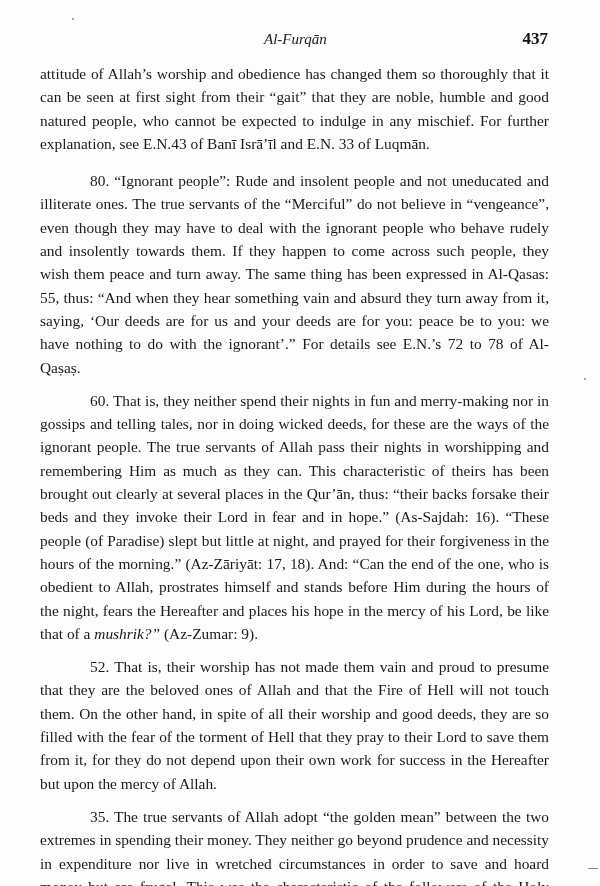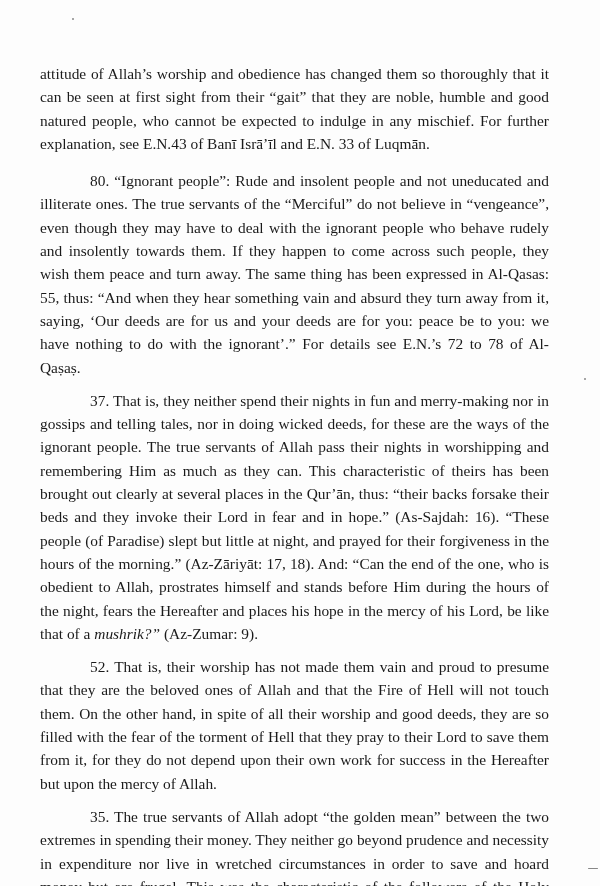--- a/index.html
+++ b/index.html
@@ -12,33 +12,37 @@
     .para { margin: 0; }
     .para.note { text-indent: 50px; margin-top: 10px; }
     .para.note.first { margin-top: 14px; }
     em { }
     .speck { position: absolute; width: 2px; height: 2px; background: #888; border-radius: 1px; }
   </style>
 </head>
 <body>
 
 <div class="page">
+  <div class="header">
+    <span class="running-title">Al-Furqān</span>
+    <span class="page-number">437</span>
+  </div>
 
   <div class="body">
     <div class="para">
       <span>attitude of Allah’s worship and obedience has changed them so thoroughly that it can be seen at first sight from their “gait” that they are noble, humble and good natured people, who cannot be expected to indulge in any mischief. For further explanation, see E.N.43 of Banī Isrā’īl and E.N. 33 of Luqmān.</span>
     </div>
 
     <div class="para note first">
       <span>80.</span>
       <span>“Ignorant people”: Rude and insolent people and not uneducated and illiterate ones. The true servants of the “Merciful” do not believe in “vengeance”, even though they may have to deal with the ignorant people who behave rudely and insolently towards them. If they happen to come across such people, they wish them peace and turn away. The same thing has been expressed in Al-Qasas: 55, thus: “And when they hear something vain and absurd they turn away from it, saying, ‘Our deeds are for us and your deeds are for you: peace be to you: we have nothing to do with the ignorant’.” For details see E.N.’s 72 to 78 of Al-Qaṣaṣ.</span>
     </div>
 
     <div class="para note">
-      <span>37.</span>
+      <span>60.</span>
       <span>That is, they neither spend their nights in fun and merry-making nor in gossips and telling tales, nor in doing wicked deeds, for these are the ways of the ignorant people. The true servants of Allah pass their nights in worshipping and remembering Him as much as they can. This characteristic of theirs has been brought out clearly at several places in the Qur’ān, thus: “their backs forsake their beds and they invoke their Lord in fear and in hope.” (As-Sajdah: 16). “These people (of Paradise) slept but little at night, and prayed for their forgiveness in the hours of the morning.” (Az-Zāriyāt: 17, 18). And: “Can the end of the one, who is obedient to Allah, prostrates himself and stands before Him during the hours of the night, fears the Hereafter and places his hope in the mercy of his Lord, be like that of a </span><em>mushrik?”</em><span> (Az-Zumar: 9).</span>
     </div>
 
     <div class="para note">
       <span>52.</span>
       <span>That is, their worship has not made them vain and proud to presume that they are the beloved ones of Allah and that the Fire of Hell will not touch them. On the other hand, in spite of all their worship and good deeds, they are so filled with the fear of the torment of Hell that they pray to their Lord to save them from it, for they do not depend upon their own work for success in the Hereafter but upon the mercy of Allah.</span>
     </div>
 
     <div class="para note">
       <span>35.</span>

